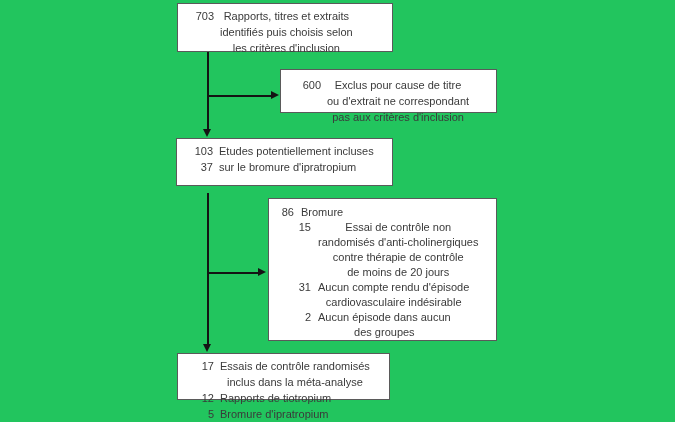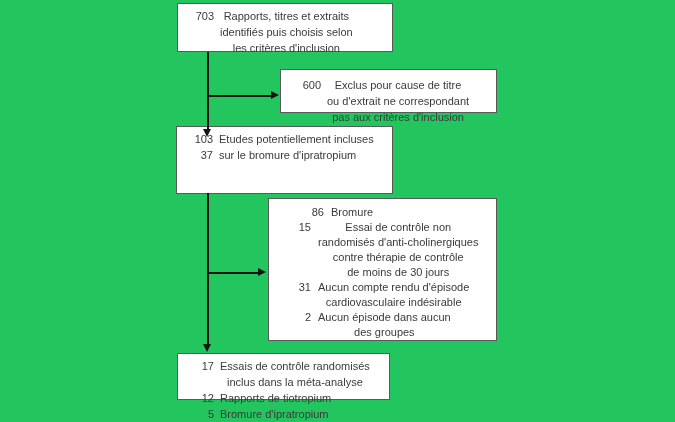--- a/index.html
+++ b/index.html
@@ -33,27 +33,27 @@
     white-space: pre;
   }
   .txt {
     white-space: pre;
     padding-left: 6px;
     text-align: center;
   }
   
   .box-identified   { left: 177px; top: 3px;   width: 216px; height: 49px; padding: 4px 4px 0 8px; }
   .box-excl-titles  { left: 280px; top: 69px;  width: 217px; height: 44px; padding: 7px 4px 0 8px; }
-  .box-potential    { left: 176px; top: 126px; width: 217px; height: 68px; padding: 4px 16px 0 8px; }
+  .box-potential    { left: 176px; top: 138px; width: 217px; height: 48px; padding: 4px 16px 0 8px; }
   .box-excl-studies { left: 268px; top: 198px; width: 229px; height: 143px; padding: 6px 4px 0 8px; line-height: 15px; }
   .box-included     { left: 177px; top: 353px; width: 213px; height: 47px; padding: 4px 12px 0 8px; }
 
   .box-identified .num, .box-potential .num, .box-included .num { width: 28px; }
   .box-excl-titles .num { width: 32px; }
-  .box-excl-studies .row-head .num { width: 17px; margin-left: 30px; }
+  .box-excl-studies .row-head .num { width: 17px; }
   .box-excl-studies .row-sub .num  { width: 34px; }
   .box-excl-studies .txt { padding-left: 7px; }
 
   
   .line {
     position: absolute;
     background: #141414;
   }
   .vline { width: 1.5px; }
   .hline { height: 1.5px; }
@@ -109,21 +109,21 @@
   <div class="box box-excl-studies">
     <div class="row row-head">
       <span class="num">86</span>
       <span class="txt">Bromure</span>
     </div>
     <div class="row row-sub">
       <span class="num">15</span>
       <span class="txt">Essai de contrôle non
 randomisés d'anti-cholinergiques
 contre thérapie de contrôle
-de moins de 30 jours</span>
+de moins de 20 jours</span>
     </div>
     <div class="row row-sub">
       <span class="num">31</span>
       <span class="txt">Aucun compte rendu d'épisode
 cardiovasculaire indésirable</span>
     </div>
     <div class="row row-sub">
       <span class="num">2</span>
       <span class="txt">Aucun épisode dans aucun
 des groupes</span>

